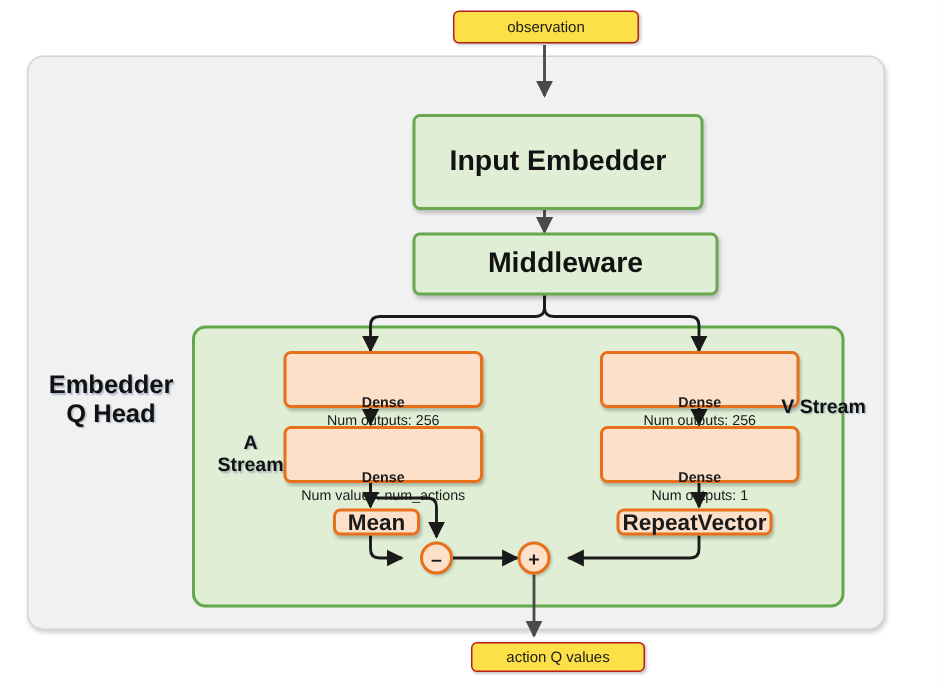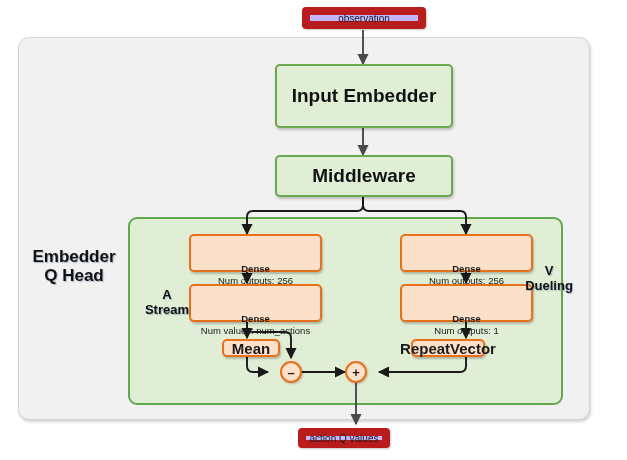--- a/index.html
+++ b/index.html
@@ -46,22 +46,22 @@
   .node {
     position: absolute;
     box-sizing: border-box;
     display: flex;
     flex-direction: column;
     align-items: center;
     justify-content: center;
     text-align: center;
   }
   .node-blue {
-    background: #c4b5fd;
-    border: 8px solid #b91c1c;
+    background: #fde047;
+    border: 1px solid #b91c1c;
     border-radius: 4px;
     box-shadow: 1px 1px 2px rgba(0,0,0,0.22);
     font-size: 10px;
     color: #1a1a1a;
   }
   .node-green {
     background: #dfeed4;
     border: 2px solid #6aa84f;
     border-radius: 5px;
     box-shadow: 1px 2px 3px rgba(0,0,0,0.22);
@@ -179,25 +179,25 @@
       <path d="M302,372 L345,372" marker-end="url(#arrowhead)"></path>
 
       <path d="M356,383 L356,424" stroke="#4a4a4a" marker-end="url(#arrowhead-gray)"></path>
     </g>
   </svg>
 
   <div class="node node-blue" style="left:302px; top:7px; width:124px; height:22px;">
     <span>observation</span>
   </div>
 
-  <div class="node node-green" style="left:275px; top:64px; width:178px; height:64px;justify-content:center;">
+  <div class="node node-green" style="left:275px; top:76px; width:194px; height:64px;justify-content:center;">
     <span>Input Embedder</span>
   </div>
 
-  <div class="node node-green" style="left:275px; top:155px; width:178px; height:42px;">
+  <div class="node node-green" style="left:275px; top:155px; width:204px; height:42px;">
     <span>Middleware</span>
   </div>
 
   <div class="node node-orange" style="left:189px; top:234px; width:133px; height:38px;">
     <span class="ln1">Dense</span>
     <span class="ln2">Num outputs: 256</span>
   </div>
 
   <div class="node node-orange" style="left:189px; top:284px; width:133px; height:38px;">
     <span class="ln1">Dense</span>
@@ -211,33 +211,33 @@
   <div class="node node-orange" style="left:400px; top:234px; width:133px; height:38px;">
     <span class="ln1">Dense</span>
     <span class="ln2">Num outputs: 256</span>
   </div>
 
   <div class="node node-orange" style="left:400px; top:284px; width:133px; height:38px;">
     <span class="ln1">Dense</span>
     <span class="ln2">Num outputs: 1</span>
   </div>
 
-  <div class="node node-orange" style="left:411px; top:339px; width:74px; height:18px;">
+  <div class="node node-orange" style="left:411px; top:339px; width:104px; height:18px;">
     <span class="single">RepeatVector</span>
   </div>
 
   <div class="op-circle" style="left:280px; top:361px;">
     <span>–</span>
   </div>
 
   <div class="op-circle" style="left:345px; top:361px;">
     <span>+</span>
   </div>
 
-  <div class="node node-blue" style="left:298px; top:428px; width:92px; height:20px;">
+  <div class="node node-blue" style="left:314px; top:428px; width:116px; height:20px;">
     <span>action Q values</span>
   </div>
 
   <div class="label-text label-head">Embedder Q Head</div>
   <div class="label-text label-a">A Stream</div>
-  <div class="label-text label-v">V Dueling</div>
+  <div class="label-text label-v">V Stream</div>
 
 </div>
 
 </body></html>

